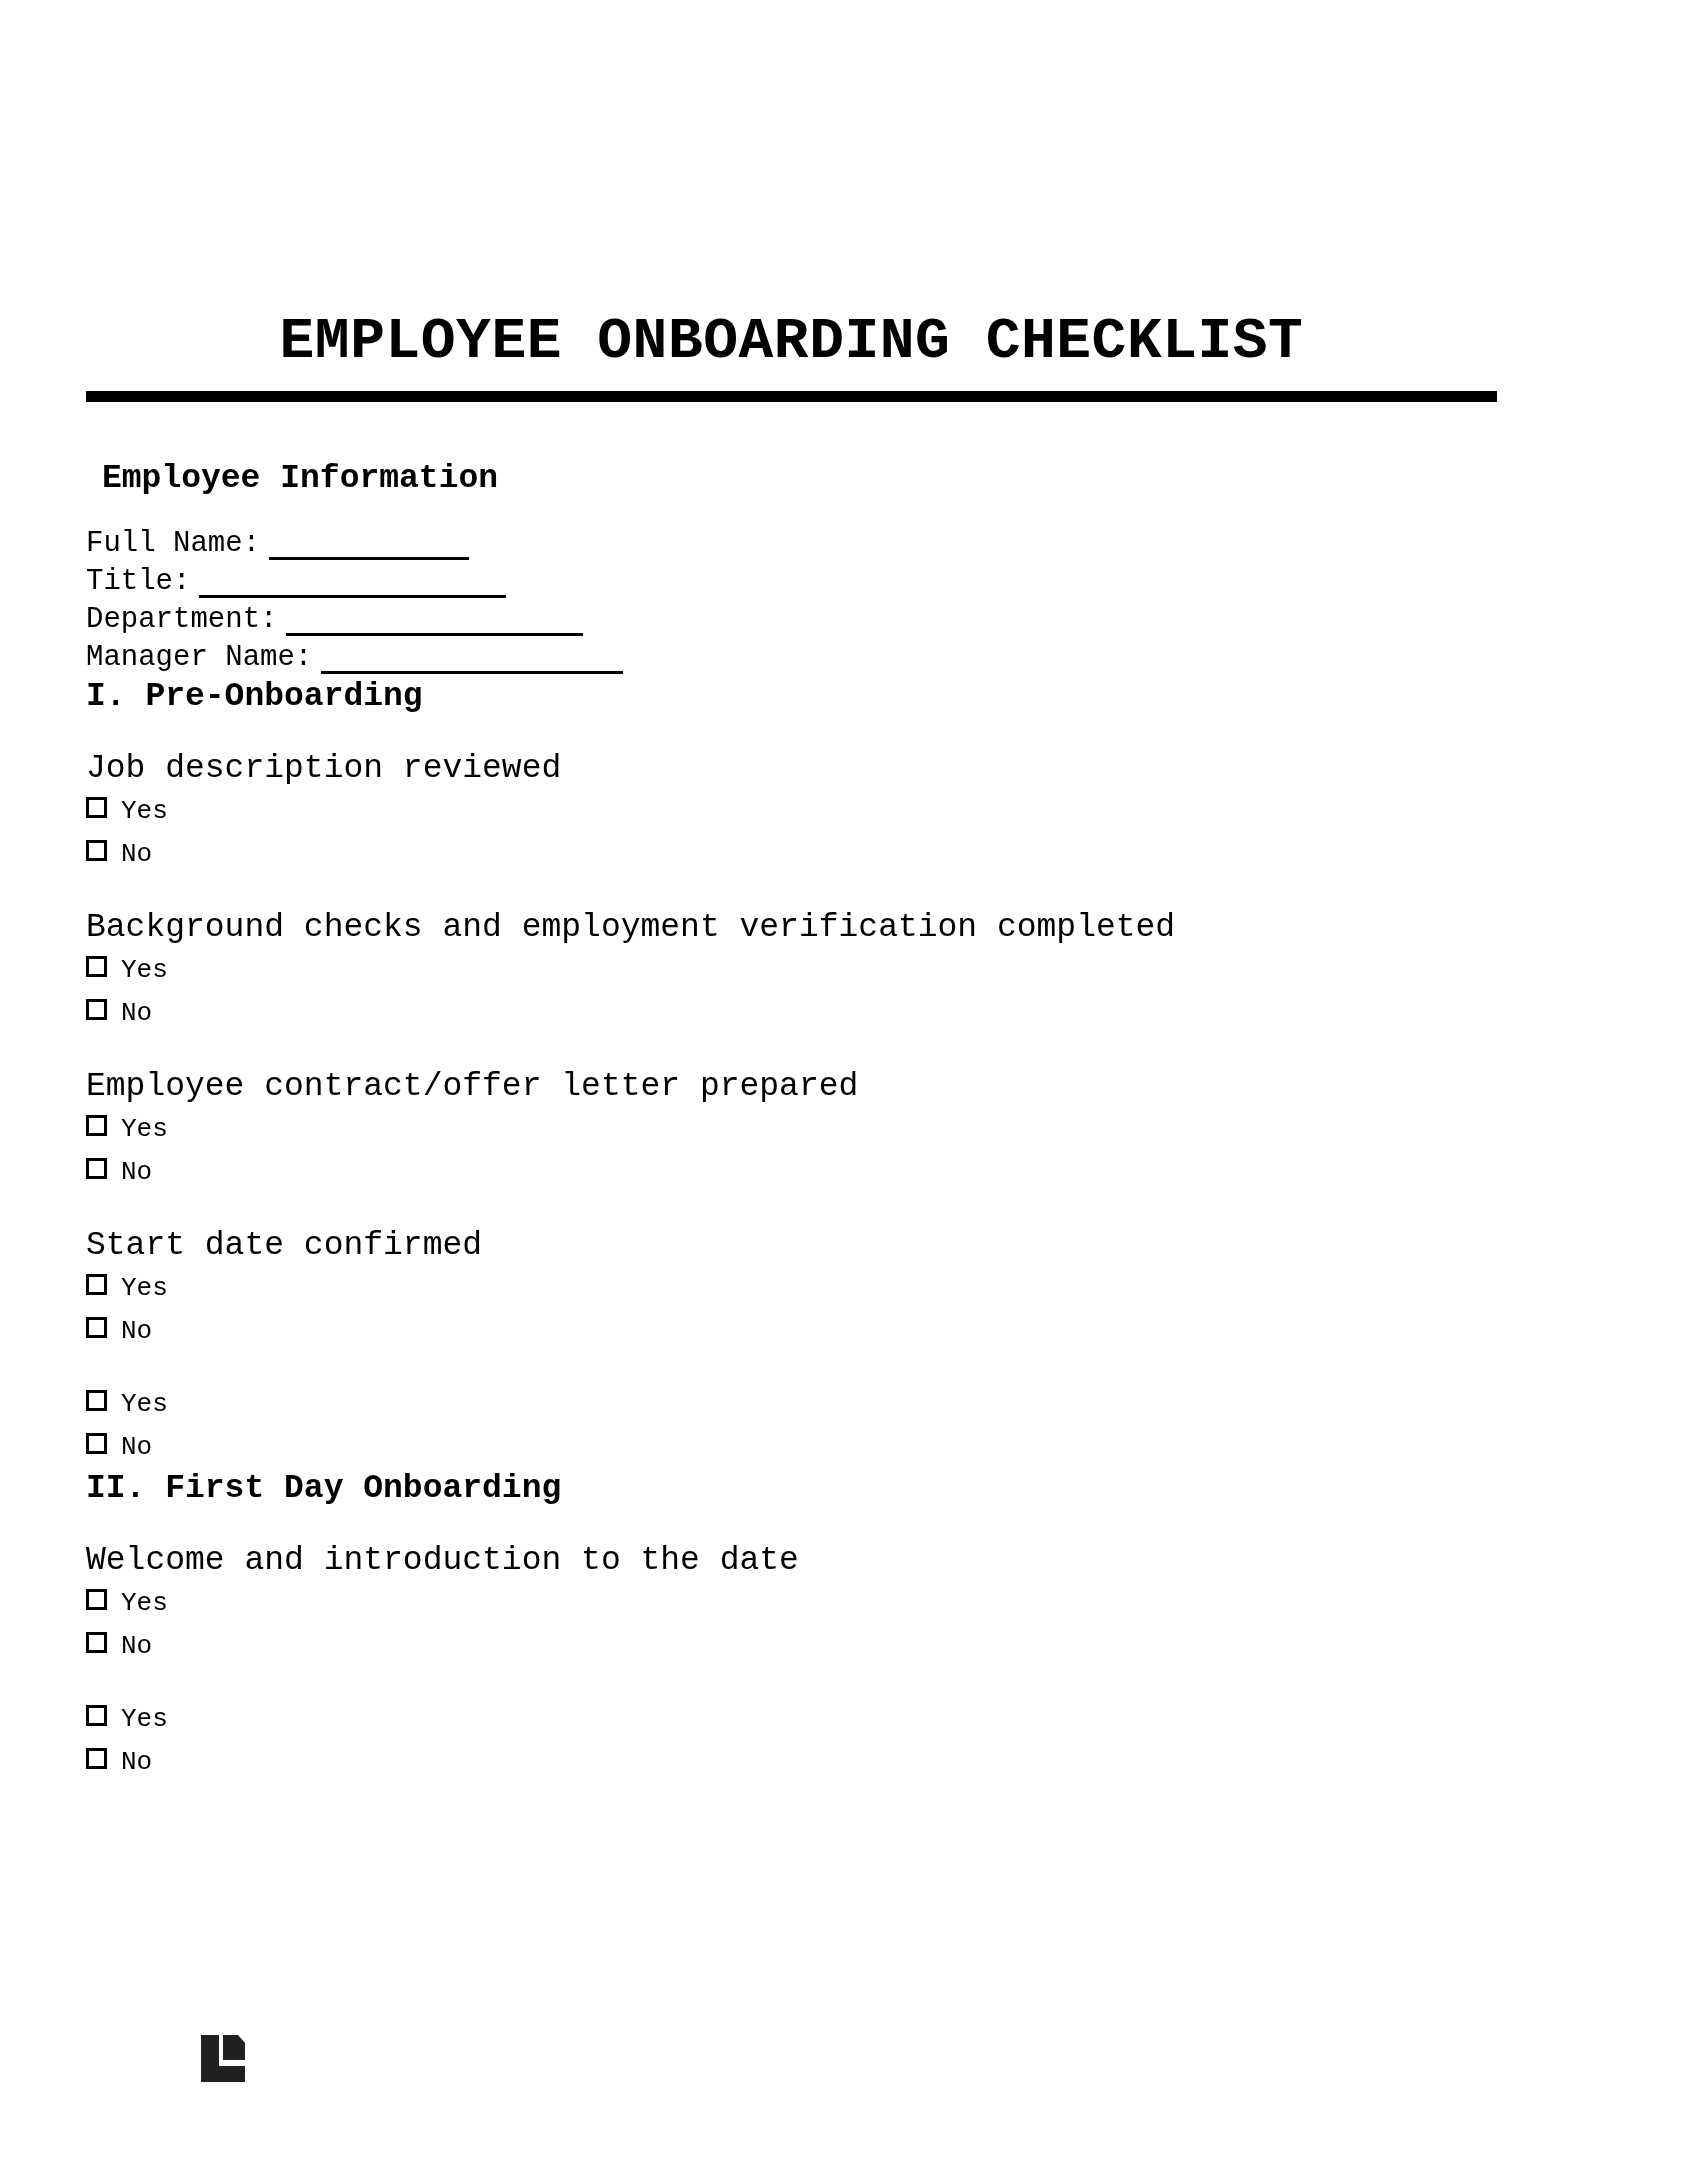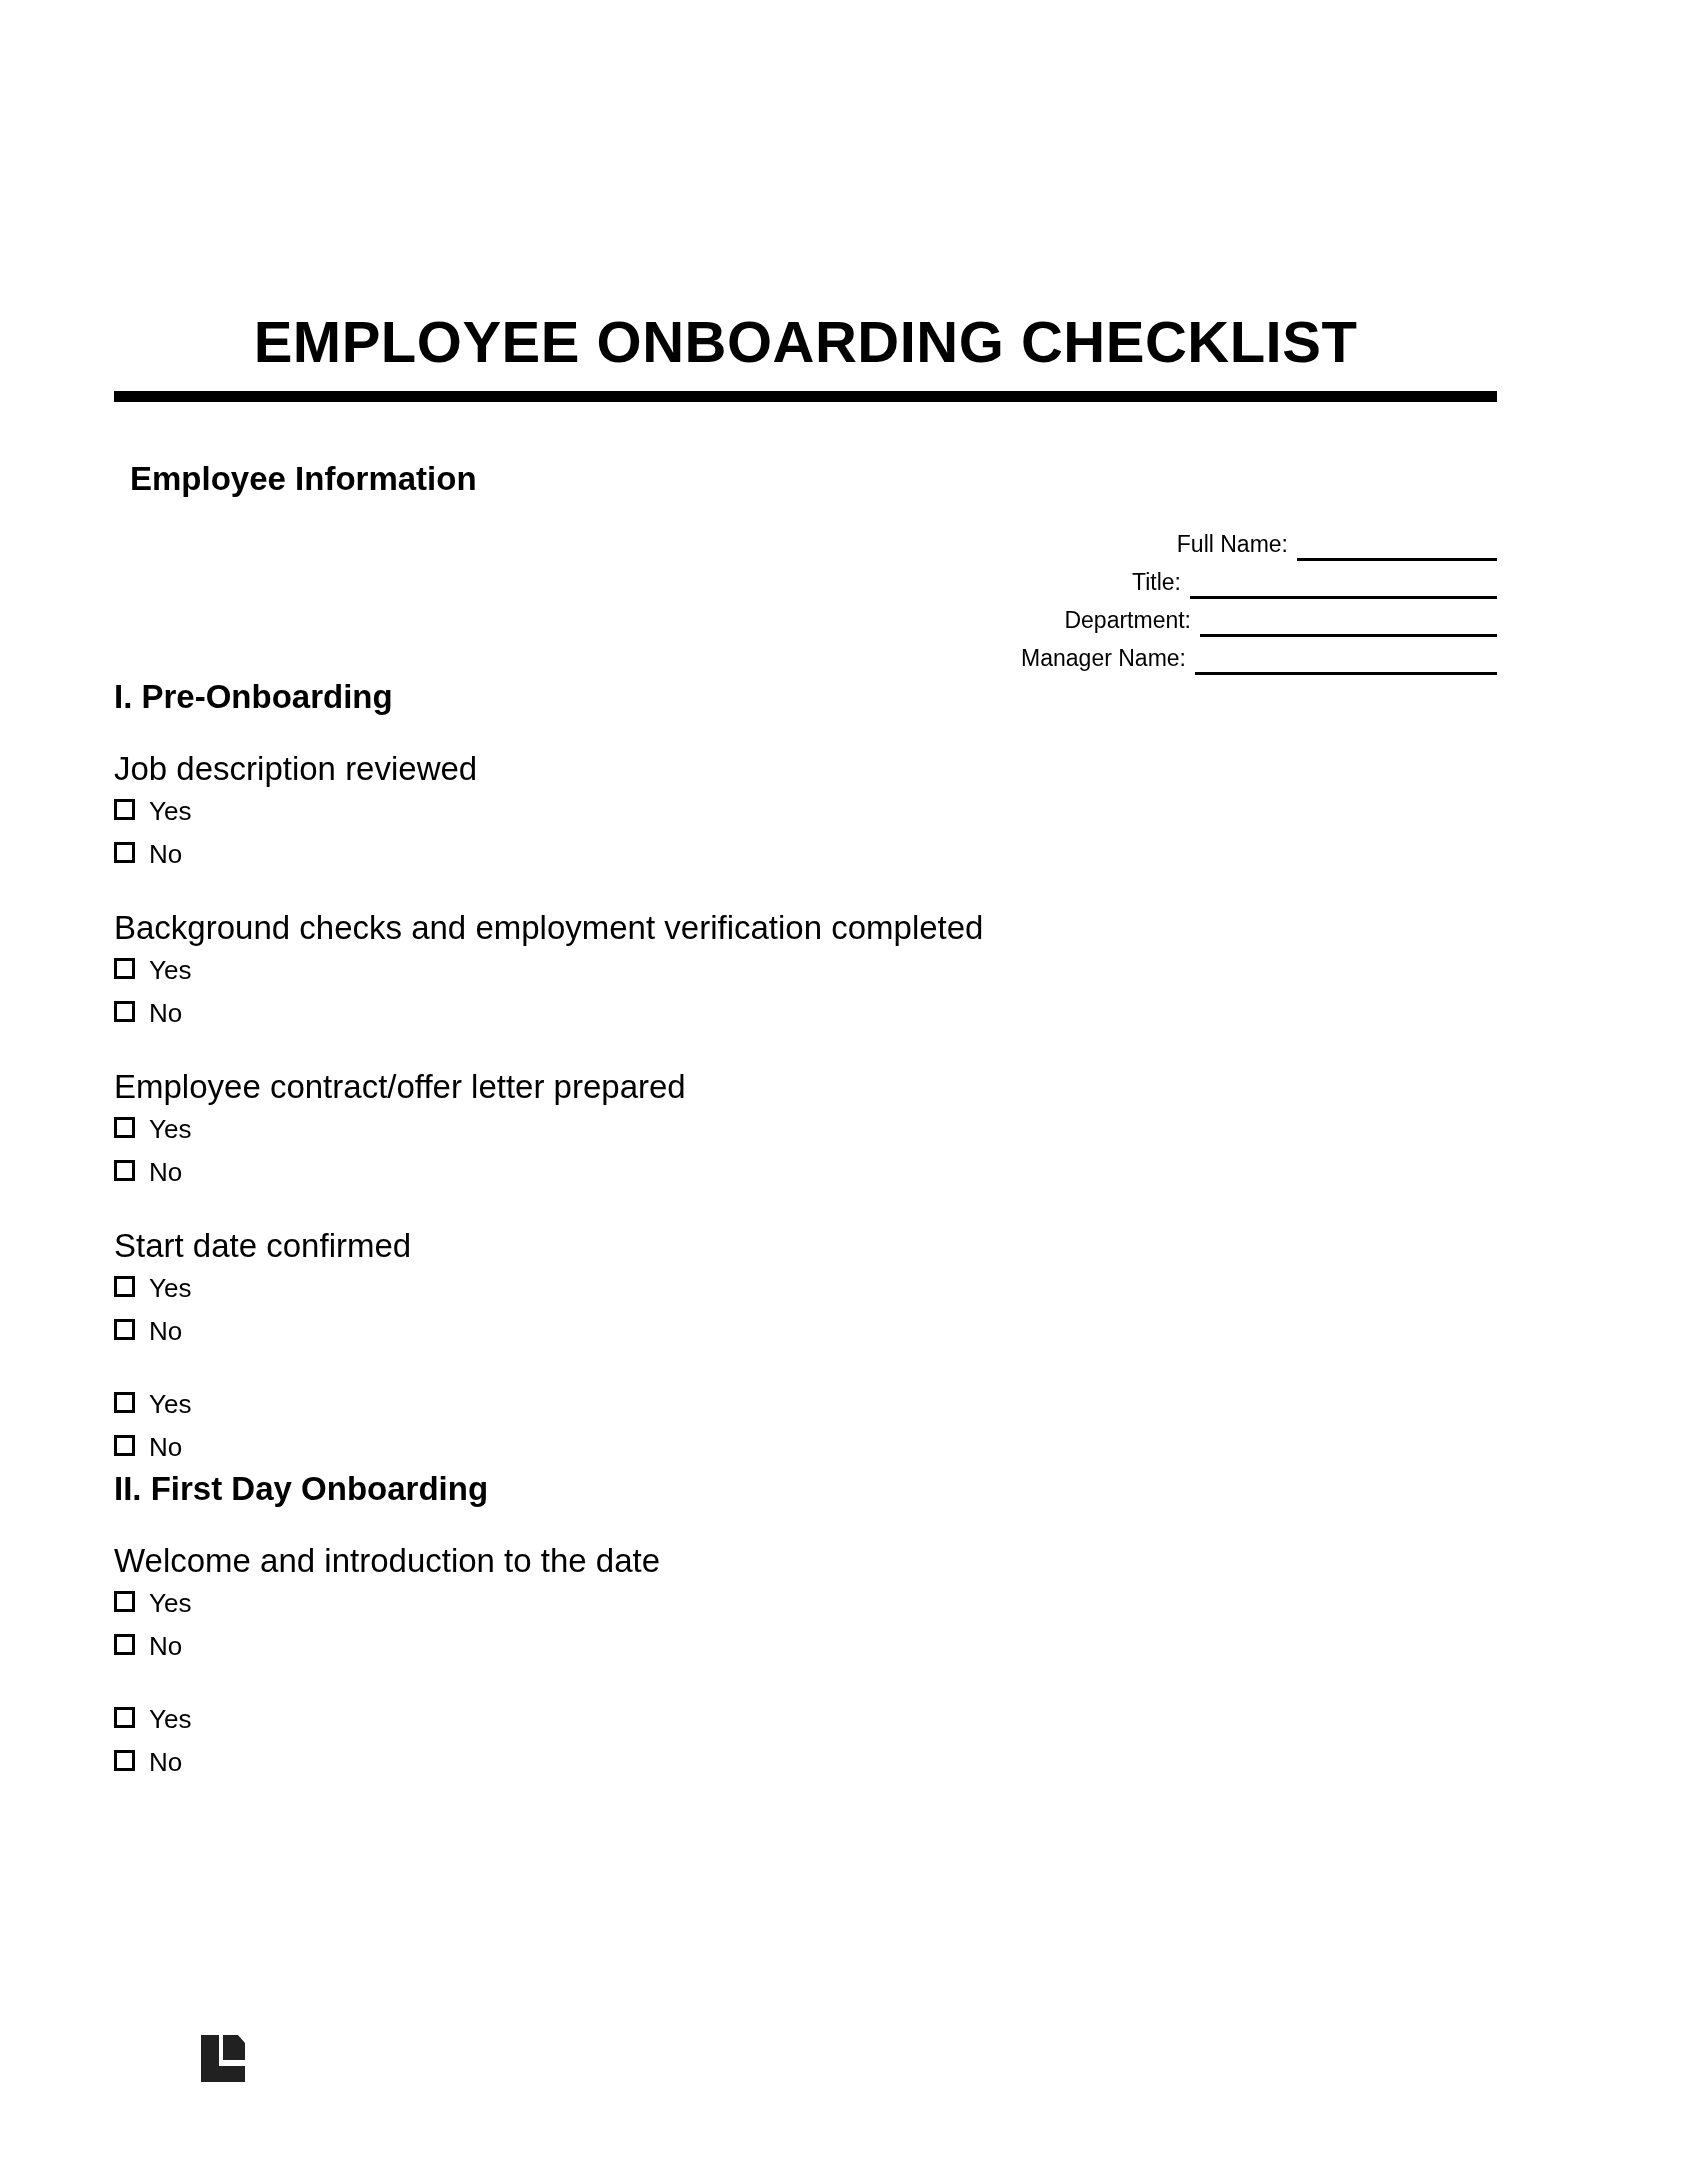--- a/index.html
+++ b/index.html
@@ -8,21 +8,22 @@
     position: relative;
     width: 1683px;
     height: 2178px;
     margin: 0 auto;
     background: #ffffff;
     font-family: "Liberation Sans", "DejaVu Sans", sans-serif;
     color: #000000;
     overflow: hidden;
   }
   .content {
-    padding: 312px 186px 0 114px;
+    padding: 312px 186px 0 86px;
+    font-family: Liberation Mono, monospace;
   }
   h1.doc-title {
     font-size: 58px;
     line-height: 59px;
     font-weight: bold;
     text-align: center;
     letter-spacing: 0.5px;
     white-space: nowrap;
   }
   .title-rule {
@@ -31,24 +32,23 @@
     background: #000000;
   }
   .section-heading {
     font-size: 33px;
     line-height: 40px;
     font-weight: bold;
   }
   .ei-heading { margin-top: 57px; margin-left: 16px; }
   .info-block { margin-top: 26px; }
   .info-row {
-    font-size: 23px;
+    font-size: 29px;
     line-height: 38px;
     white-space: nowrap;
-    text-align: right;
   }
   .blank {
     display: inline-block;
     height: 6px;
     border-bottom: 3px solid #000000;
     vertical-align: -9px;
     margin-left: 9px;
   }
   .list-section-heading { }
   .check-item { margin-top: 30px; }

